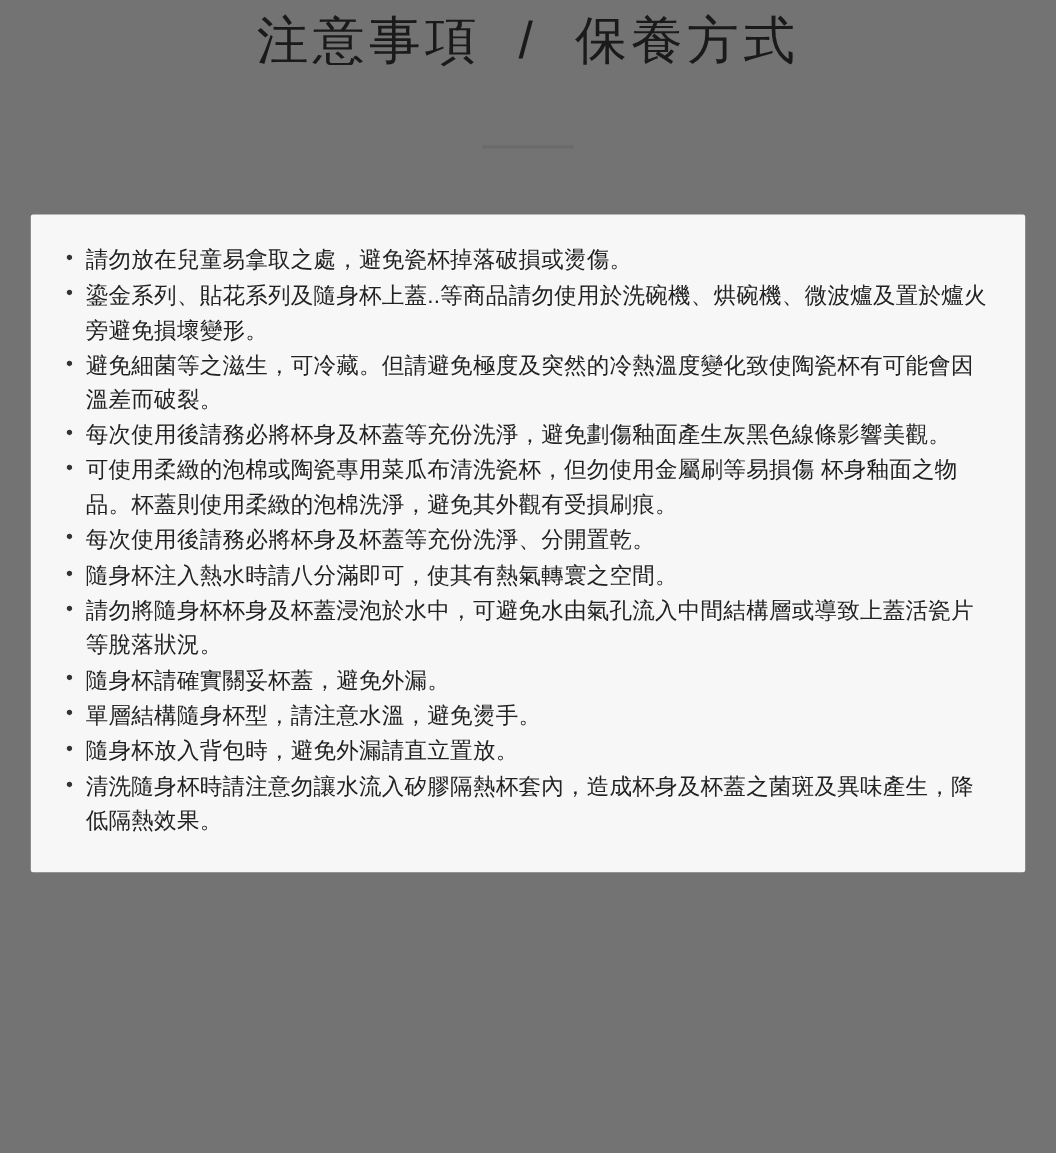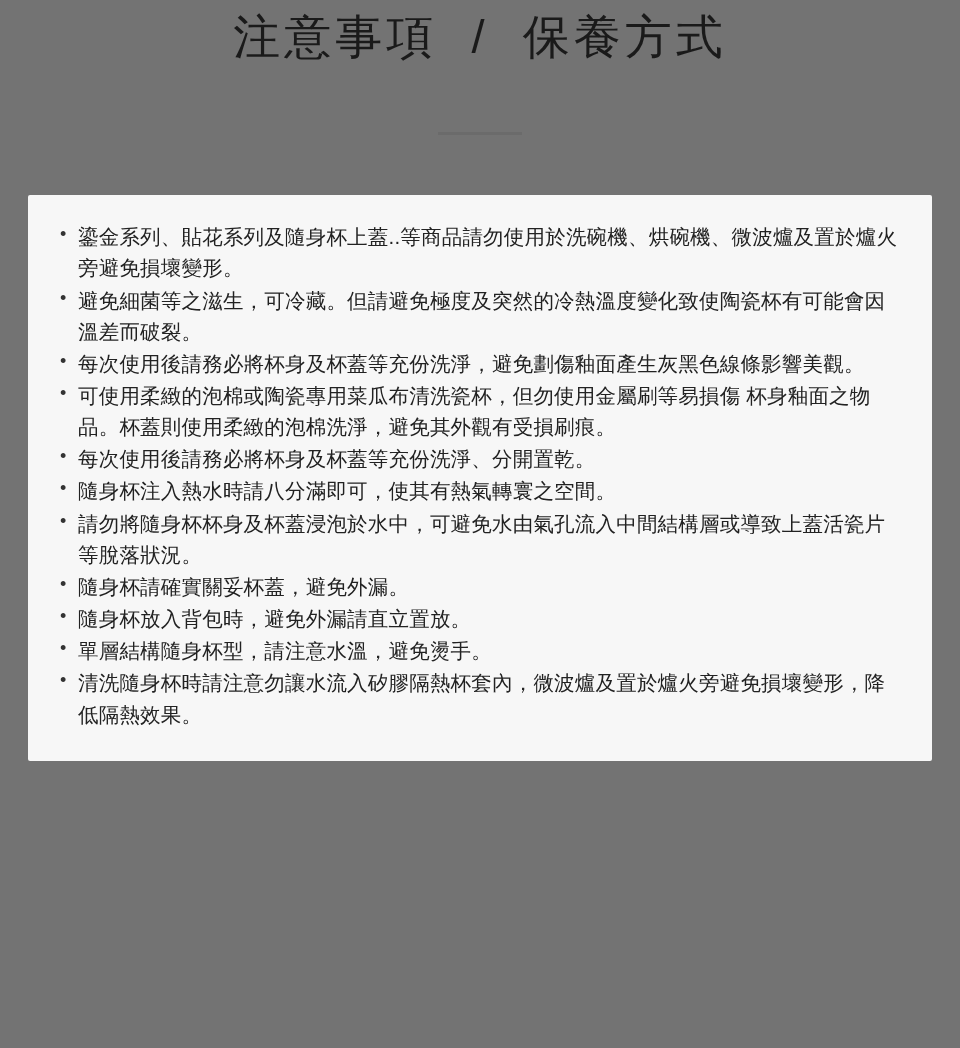--- a/index.html
+++ b/index.html
@@ -78,27 +78,28 @@
 <body>
 
 <div class="page">
 
   <h1 class="doc-title">注意事項  /  保養方式</h1>
 
   <div class="title-rule"></div>
 
   <div class="content-card">
     <ul class="notes-list">
+      <li class="note-item">請勿放在兒童易拿取之處，避免瓷杯掉落破損或燙傷。</li>
       <li class="note-item">鎏金系列、貼花系列及隨身杯上蓋..等商品請勿使用於洗碗機、烘碗機、微波爐及置於爐火旁避免損壞變形。</li>
       <li class="note-item">避免細菌等之滋生，可冷藏。但請避免極度及突然的冷熱溫度變化致使陶瓷杯有可能會因溫差而破裂。</li>
       <li class="note-item">每次使用後請務必將杯身及杯蓋等充份洗淨，避免劃傷釉面產生灰黑色線條影響美觀。</li>
       <li class="note-item">可使用柔緻的泡棉或陶瓷專用菜瓜布清洗瓷杯，但勿使用金屬刷等易損傷 杯身釉面之物品。杯蓋則使用柔緻的泡棉洗淨，避免其外觀有受損刷痕。</li>
       <li class="note-item">每次使用後請務必將杯身及杯蓋等充份洗淨、分開置乾。</li>
       <li class="note-item">隨身杯注入熱水時請八分滿即可，使其有熱氣轉寰之空間。</li>
       <li class="note-item">請勿將隨身杯杯身及杯蓋浸泡於水中，可避免水由氣孔流入中間結構層或導致上蓋活瓷片等脫落狀況。</li>
       <li class="note-item">隨身杯請確實關妥杯蓋，避免外漏。</li>
+      <li class="note-item">單層結構隨身杯型，請注意水溫，避免燙手。</li>
       <li class="note-item">隨身杯放入背包時，避免外漏請直立置放。</li>
-      <li class="note-item">單層結構隨身杯型，請注意水溫，避免燙手。</li>
-      <li class="note-item">清洗隨身杯時請注意勿讓水流入矽膠隔熱杯套內，微波爐及置於爐火旁避免損壞變形，降低隔熱效果。</li>
+      <li class="note-item">清洗隨身杯時請注意勿讓水流入矽膠隔熱杯套內，造成杯身及杯蓋之菌斑及異味產生，降低隔熱效果。</li>
     </ul>
   </div>
 
 </div>
 
 </body></html>

